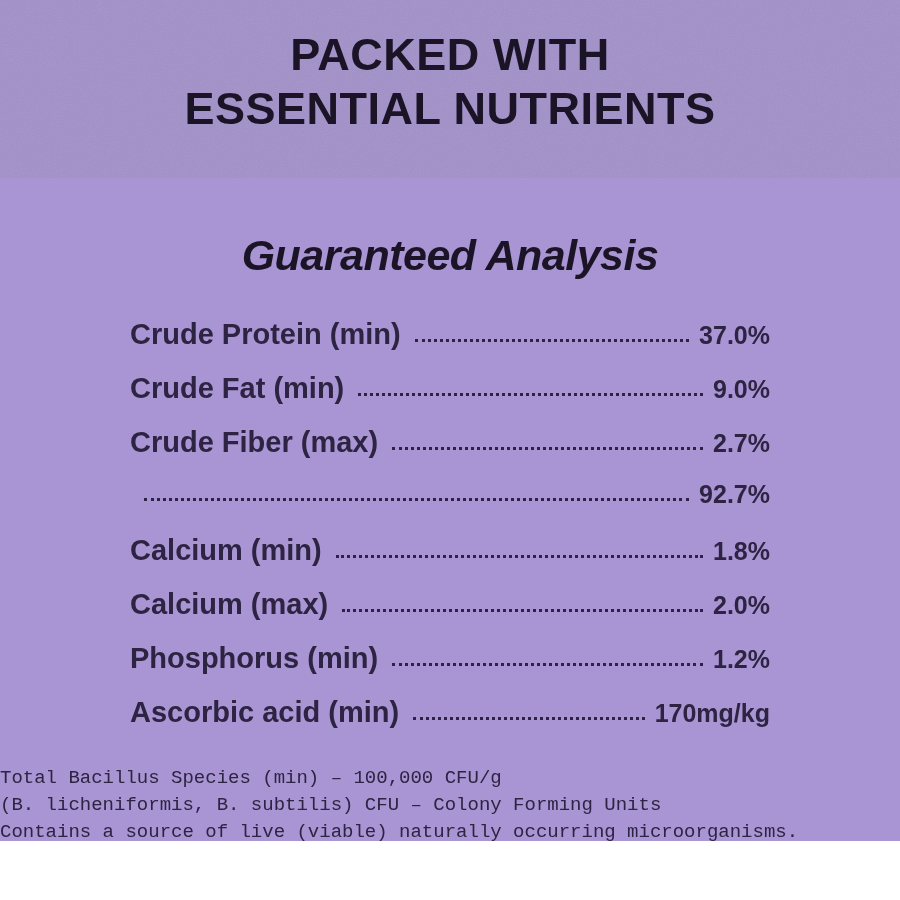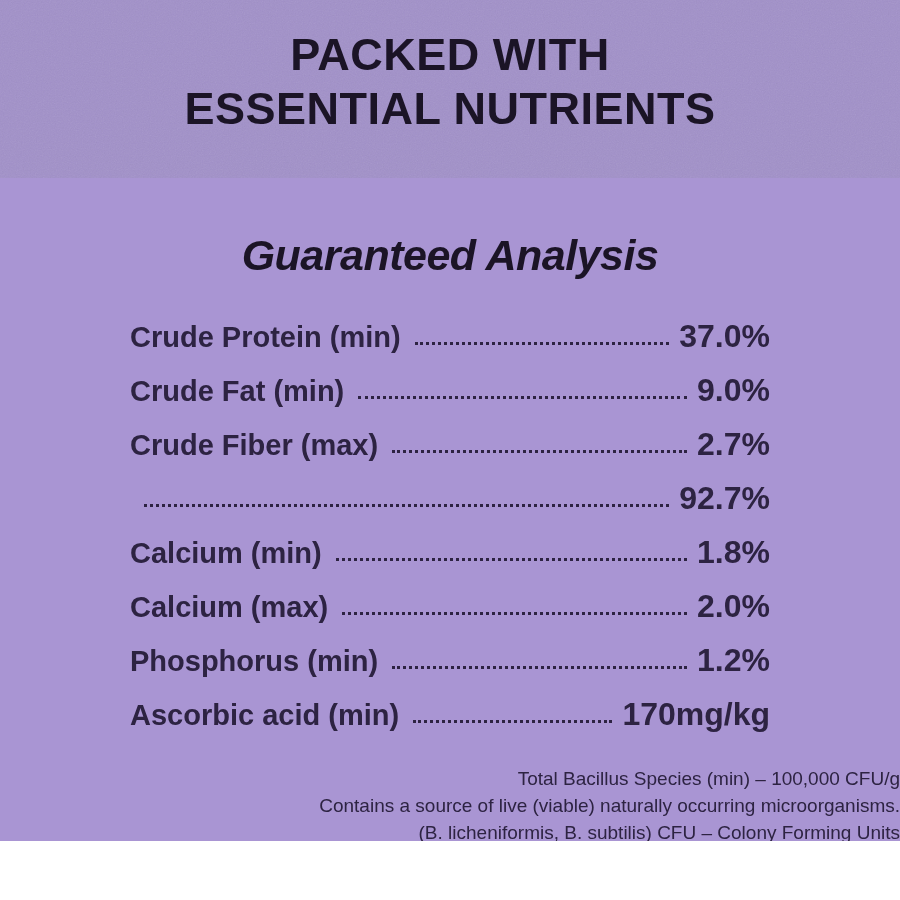--- a/index.html
+++ b/index.html
@@ -71,30 +71,31 @@
   .row .leader {
     flex: 1;
     border-bottom: 3px dotted var(--body-text, #2d2342);
     margin: 0 10px 0 14px;
     position: relative;
     top: -2px;
     min-width: 30px;
   }
   .row .value {
     white-space: nowrap;
-    font-size: 32px;
+    font-size: 25px;
   }
 
   
   .footnotes {
     margin-top: 24px;
-    text-align: right;
+    text-align: left;
     color: var(--body-text, #2d2342);
     font-size: 19px;
     line-height: 27px;
+    font-family: Liberation Mono, monospace;
   }
   .footnotes p { margin: 0; }
 </style>
 </head>
 <body>
 
 <div class="page">
 
   <header class="banner">
     <svg class="noise" xmlns="http://www.w3.org/2000/svg" width="900" height="178" aria-hidden="true">
@@ -150,18 +151,18 @@
       </div>
       <div class="row">
         <span class="label">Ascorbic acid (min)</span>
         <span class="leader"></span>
         <span class="value">170mg/kg</span>
       </div>
     </div>
 
     <footer class="footnotes">
       <p>Total Bacillus Species (min) – 100,000 CFU/g</p>
+      <p>(B. licheniformis, B. subtilis) CFU – Colony Forming Units</p>
       <p>Contains a source of live (viable) naturally occurring microorganisms.</p>
-      <p>(B. licheniformis, B. subtilis) CFU – Colony Forming Units</p>
     </footer>
   </main>
 
 </div>
 
 </body></html>

